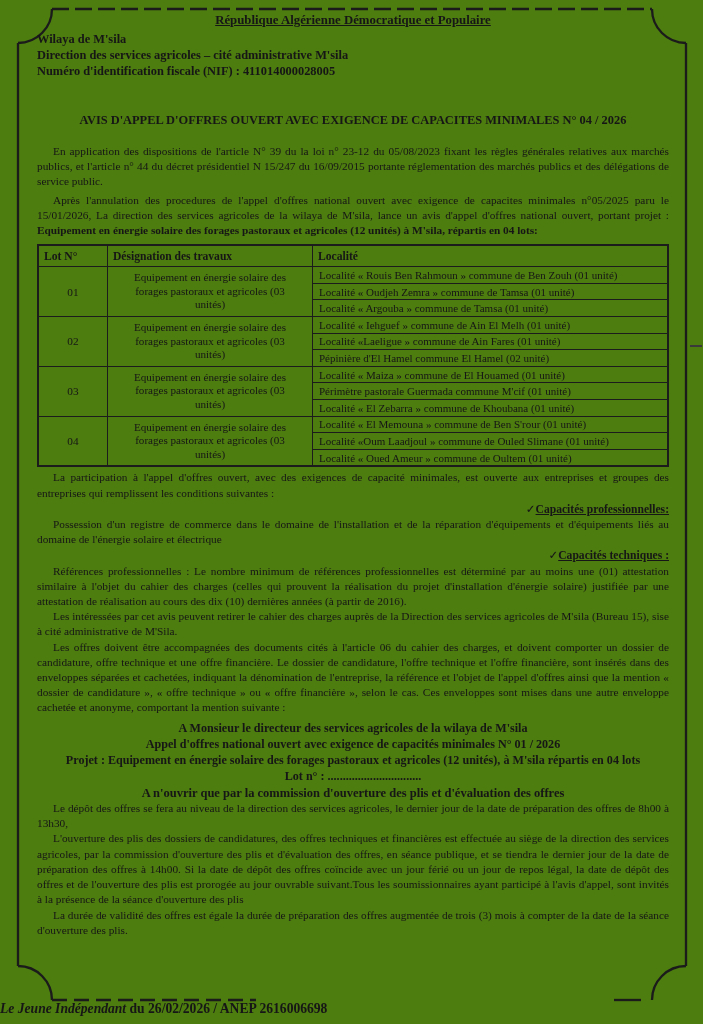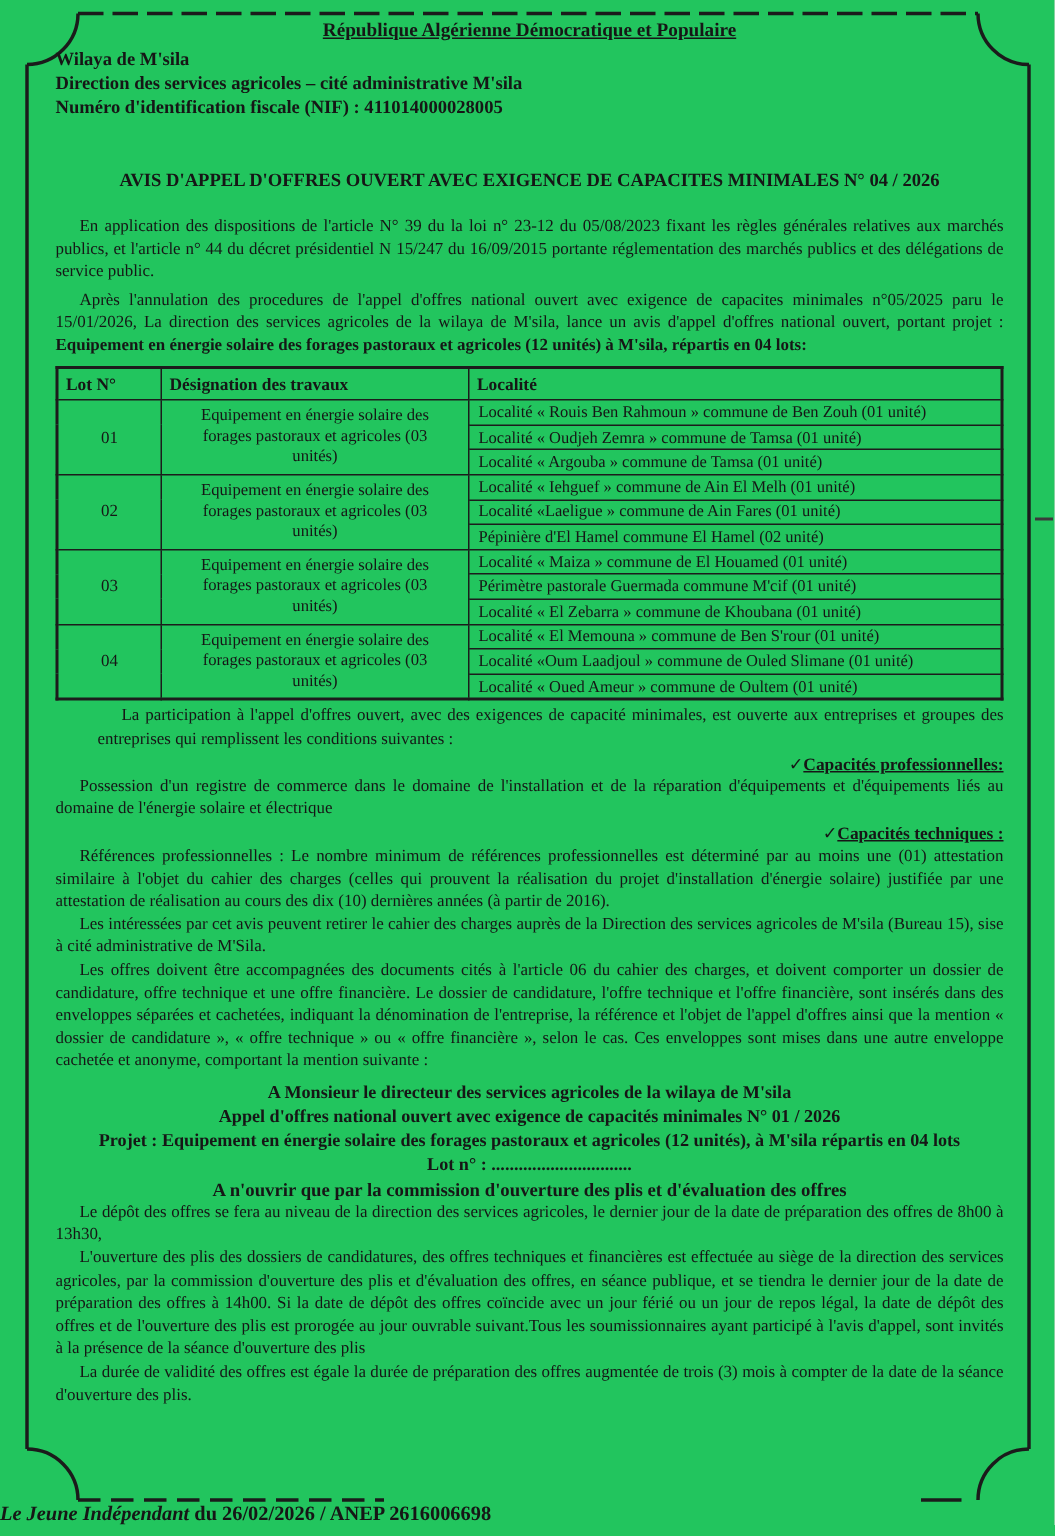--- a/index.html
+++ b/index.html
@@ -1,31 +1,31 @@
 <!DOCTYPE html>
 <html><head>
 <meta charset="utf-8">
 <style>
   html,body { margin:0; padding:0; background:#d9d9d6; }
   .page {
     position:relative; width:703px; height:1024px; margin:0 auto;
-    background:#22c55e; color:#161616; overflow:hidden;
+    background:#4d7c0f; color:#161616; overflow:hidden;
     font-family:"Liberation Serif", serif;
   }
   .frame { position:absolute; left:0; top:0; width:703px; height:1024px; pointer-events:none; }
   .content { position:absolute; left:37px; top:13px; width:632px; }
 
   .republic { text-align:center; font-weight:bold; font-size:12.8px; }
   .republic span { text-decoration:underline; }
   .org { margin-top:3px; font-weight:bold; font-size:12.4px; line-height:16px; }
 
   .title { margin-top:34px; text-align:center; font-weight:bold; font-size:12.4px; }
 
   .para { margin:0; font-size:11.3px; line-height:15.2px; text-align:justify; text-indent:16px; }
-  .mt17 { margin-top:16px; } .mt4 { margin-top:3px; } .mt3 { margin-top:3px;margin-left:28px; }
+  .mt17 { margin-top:16px; } .mt4 { margin-top:3px; } .mt3 { margin-top:3px; }
 
   table.lots { width:100%; border-collapse:collapse; margin-top:6px; table-layout:fixed; }
   table.lots th, table.lots td { border:1px solid #1c1c1c;margin-left:19px; }
   table.lots th { font-size:11.6px; font-weight:bold; text-align:left; padding:2px 5px; height:16px; }
   th.col-lot { width:58px; }
   th.col-desig { width:194px; }
   td.lot  { text-align:center; font-size:11.3px; }
   td.desig{ text-align:center; font-size:11.1px; line-height:13.5px; padding:0 12px; }
   td.loc  { font-size:11px; height:15.6px; padding:0 6px; white-space:nowrap; overflow:hidden; }
   tr.group-top td { border-top:1.6px solid #1c1c1c; }

